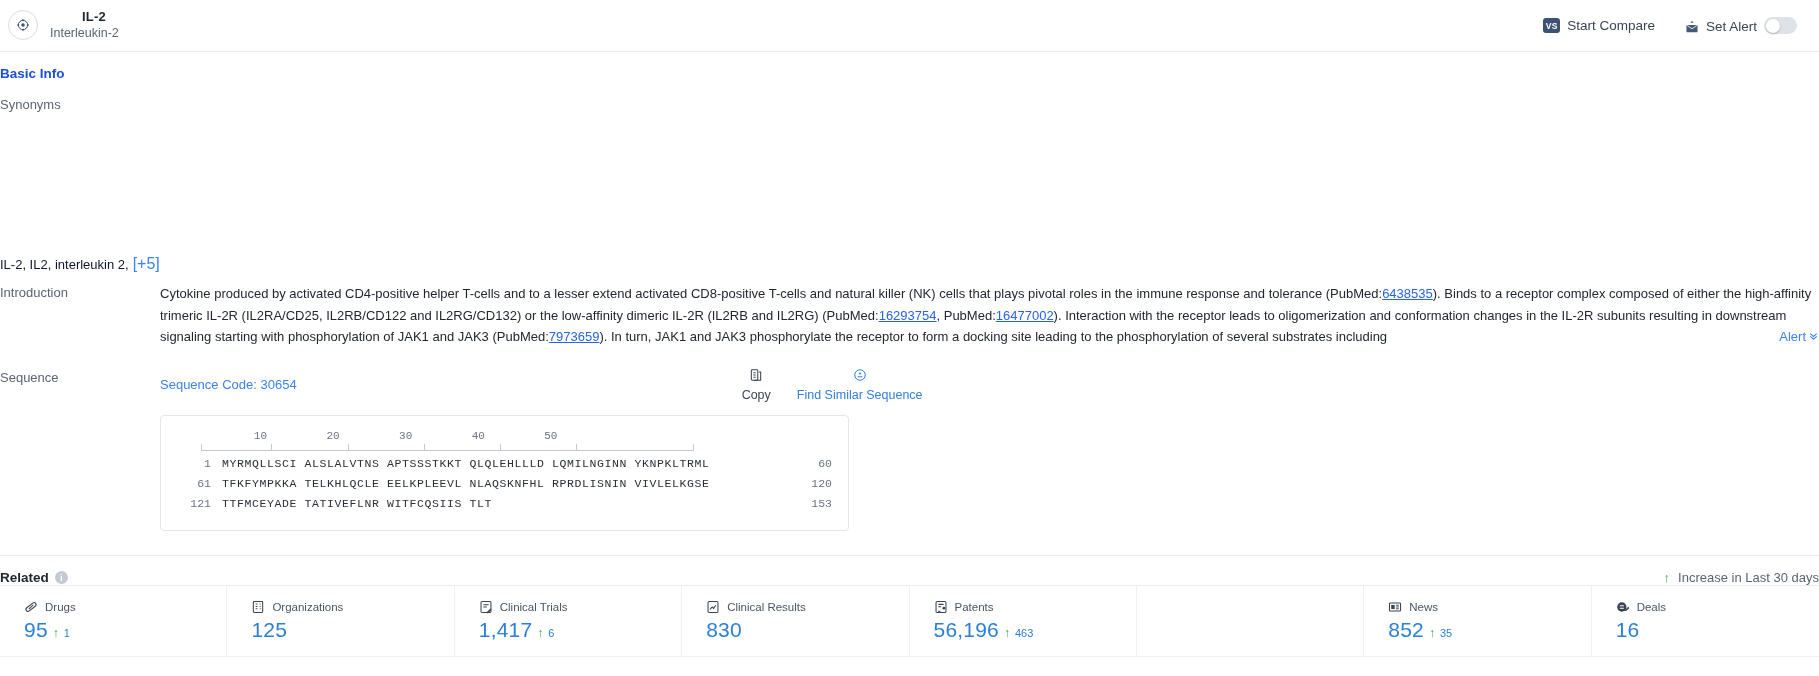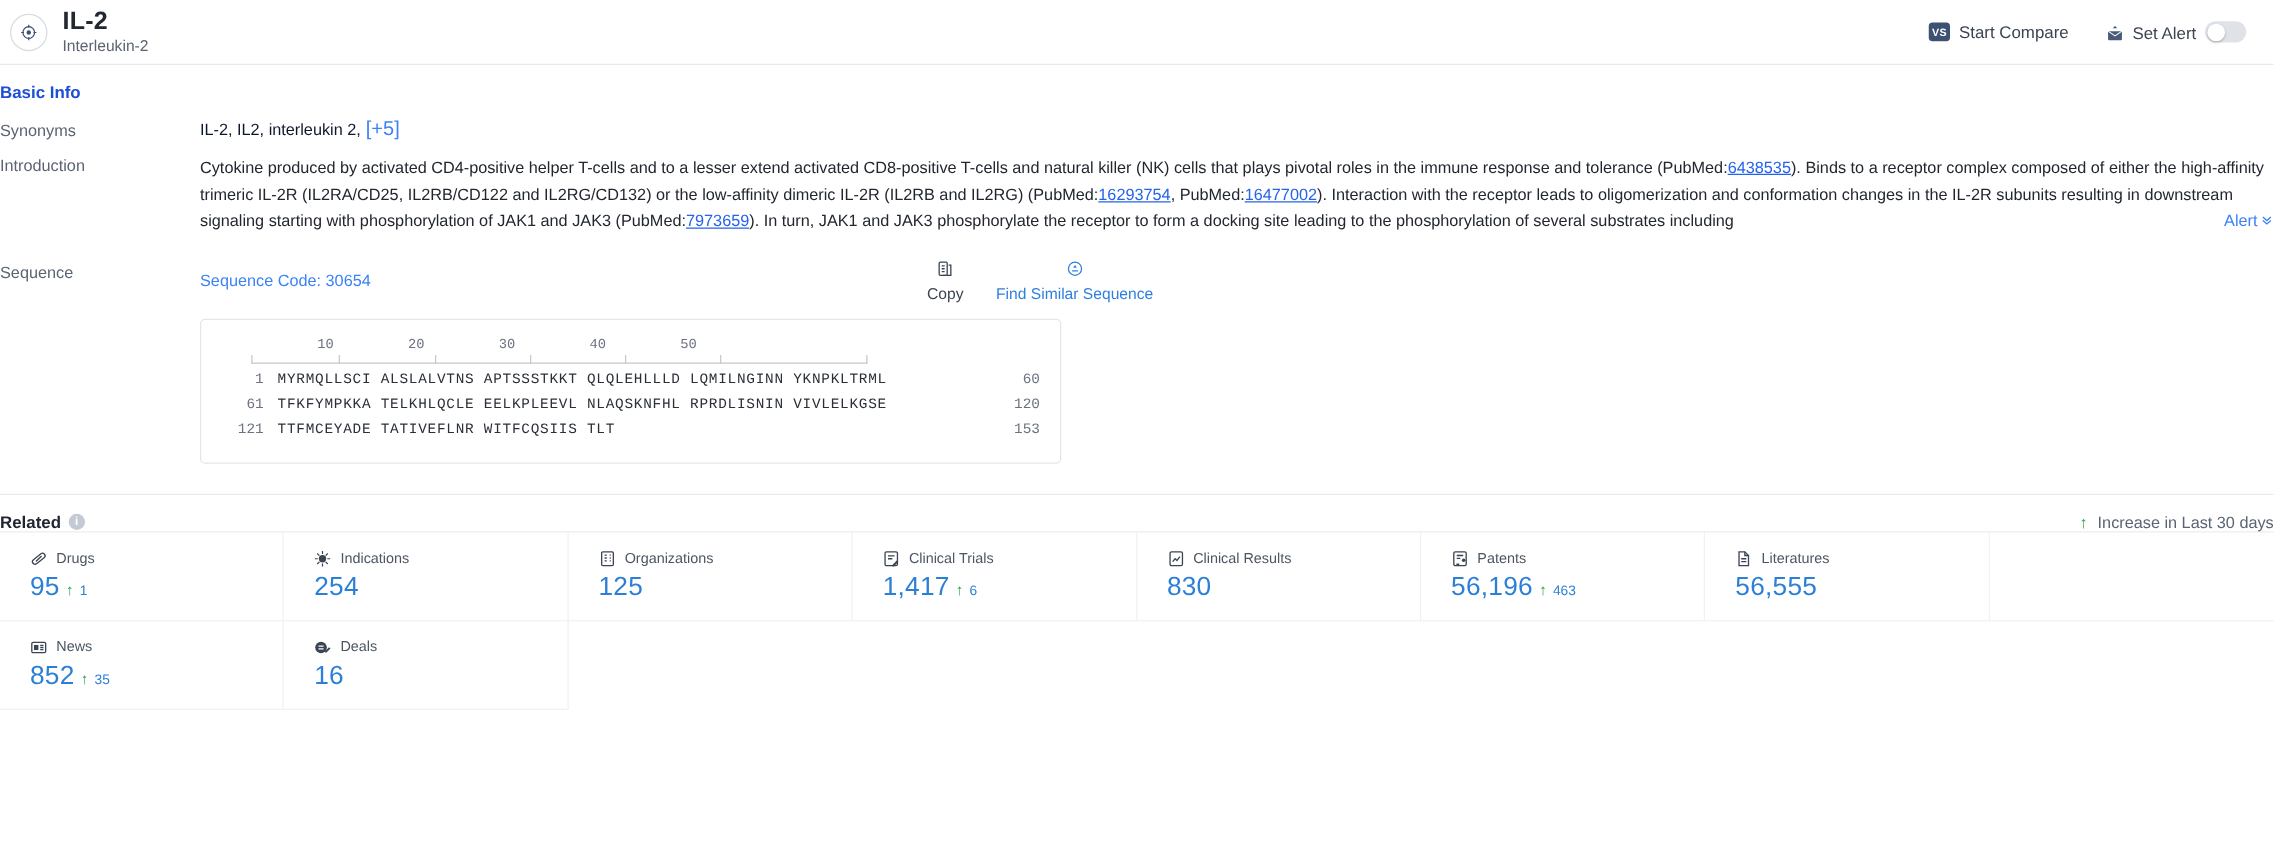--- a/index.html
+++ b/index.html
@@ -21,21 +21,21 @@
     padding: 0 22px 0 8px;
   }
   #header-left { display: flex; align-items: center; gap: 12px; }
   .target-badge {
     width: 30px; height: 30px; border-radius: 50%;
     border: 1px solid #d9dde3;
     display: flex; align-items: center; justify-content: center;
     flex: 0 0 auto;
   }
   .title-block { display: flex; flex-direction: column; line-height: 1.1; }
-  .title-main { font-size: 20px; font-weight: bold; color: #222831; letter-spacing: .2px; }
+  .title-main { font-size: 13px; font-weight: bold; color: #222831; letter-spacing: .2px; margin-left: 32px; }
   .title-sub { font-size: 12.5px; color: #5b6472; margin-top: 3px; }
   #header-right { margin-left: auto; display: flex; align-items: center; gap: 30px; }
   .hdr-btn { display: flex; align-items: flex-end; gap: 7px; font-size: 13.5px; color: #3b4452; cursor: pointer; }
   .vs-chip {
     width: 17px; height: 15px; border-radius: 3px; background: #3d5173;
     color: #fff; font-size: 8.5px; font-weight: bold;
     display: flex; align-items: center; justify-content: center; letter-spacing: .3px;
   }
   .toggle {
     width: 33px; height: 17px; border-radius: 9px; background: #dfe3e8;
@@ -55,21 +55,21 @@
   }
   .row { display: flex; align-items: flex-start; }
   .row-label {
     width: 160px; flex: 0 0 160px;
     font-size: 13px; color: #5b6472;
     padding-top: 2px;
   }
   .row-body { flex: 1 1 auto; min-width: 0; }
 
   
-  #synonyms-row { padding: 8px 0 4px 0; }
+  #synonyms-row { padding: 8px 0 4px 0; flex-direction: column; }
   .syn-text { font-size: 13px; color: #0f172a; margin-top: 12px; }
   .syn-more { color: #3b82f6; cursor: pointer; margin-left: 4px; }
 
   
   #introduction-row { padding: 6px 0 2px 0; }
   .intro-text {
     font-size: 13px; line-height: 21.5px; color: #22272f;
     position: relative; text-align: left;
     max-height: 86px; overflow: hidden;
     padding-right: 0px;
@@ -320,34 +320,20 @@
           <span class="stat-label">Drugs</span>
         </div>
         <div class="stat-value-row">
           <span class="stat-value">95</span>
           <span class="stat-up">↑</span>
           <span class="stat-delta">1</span>
         </div>
       </div>
       <div class="stat-cell">
         <div class="stat-head">
-          <span class="ico"><svg viewBox="0 0 24 24" fill="#3b4452" width="14" height="14">
-              <circle cx="12" cy="12" r="5"></circle>
-              <g stroke="#3b4452" stroke-width="1.7">
-                <path d="M12 1.5v4M12 18.5v4M1.5 12h4M18.5 12h4M4.8 4.8l2.9 2.9M16.3 16.3l2.9 2.9M19.2 4.8l-2.9 2.9M7.7 16.3l-2.9 2.9"></path>
-              </g>
-            </svg></span>
-          <span class="stat-label">Indications</span>
-        </div>
-        <div class="stat-value-row">
-          <span class="stat-value">254</span>
-        </div>
-      </div>
-      <div class="stat-cell">
-        <div class="stat-head">
           <span class="ico"><svg viewBox="0 0 24 24" fill="none" stroke="#3b4452" stroke-width="1.8" width="14" height="14">
               <rect x="4" y="2.5" width="16" height="19" rx="1.6"></rect>
               <path d="M8 7h3M8 11h3M8 15h3M15 7h1.5M15 11h1.5M15 15h1.5"></path>
             </svg></span>
           <span class="stat-label">Organizations</span>
         </div>
         <div class="stat-value-row">
           <span class="stat-value">125</span>
         </div>
       </div>
@@ -387,33 +373,20 @@
               <path d="M7 19.5h4"></path>
             </svg></span>
           <span class="stat-label">Patents</span>
         </div>
         <div class="stat-value-row">
           <span class="stat-value">56,196</span>
           <span class="stat-up">↑</span>
           <span class="stat-delta">463</span>
         </div>
       </div>
-      <div class="stat-cell">
-        <div class="stat-head">
-          <span class="ico"><svg viewBox="0 0 24 24" fill="none" stroke="#3b4452" stroke-width="1.8" width="14" height="14">
-              <path d="M5.5 2.5h8l5 5v14h-13z"></path>
-              <path d="M13.5 2.5v5h5"></path>
-              <path d="M8.5 12h7M8.5 16h7"></path>
-            </svg></span>
-          <span class="stat-label">Literatures</span>
-        </div>
-        <div class="stat-value-row">
-          <span class="stat-value">56,555</span>
-        </div>
-      </div>
       <div class="stat-cell"></div>
       <div class="stat-cell">
         <div class="stat-head">
           <span class="ico"><svg viewBox="0 0 24 24" fill="none" stroke="#3b4452" stroke-width="1.8" width="14" height="14">
               <rect x="2.5" y="5" width="19" height="14" rx="1.6"></rect>
               <rect x="5.5" y="8.5" width="6" height="7" fill="#3b4452" stroke="none"></rect>
               <path d="M14 9h4.5M14 12h4.5M14 15h4.5"></path>
             </svg></span>
           <span class="stat-label">News</span>
         </div>

